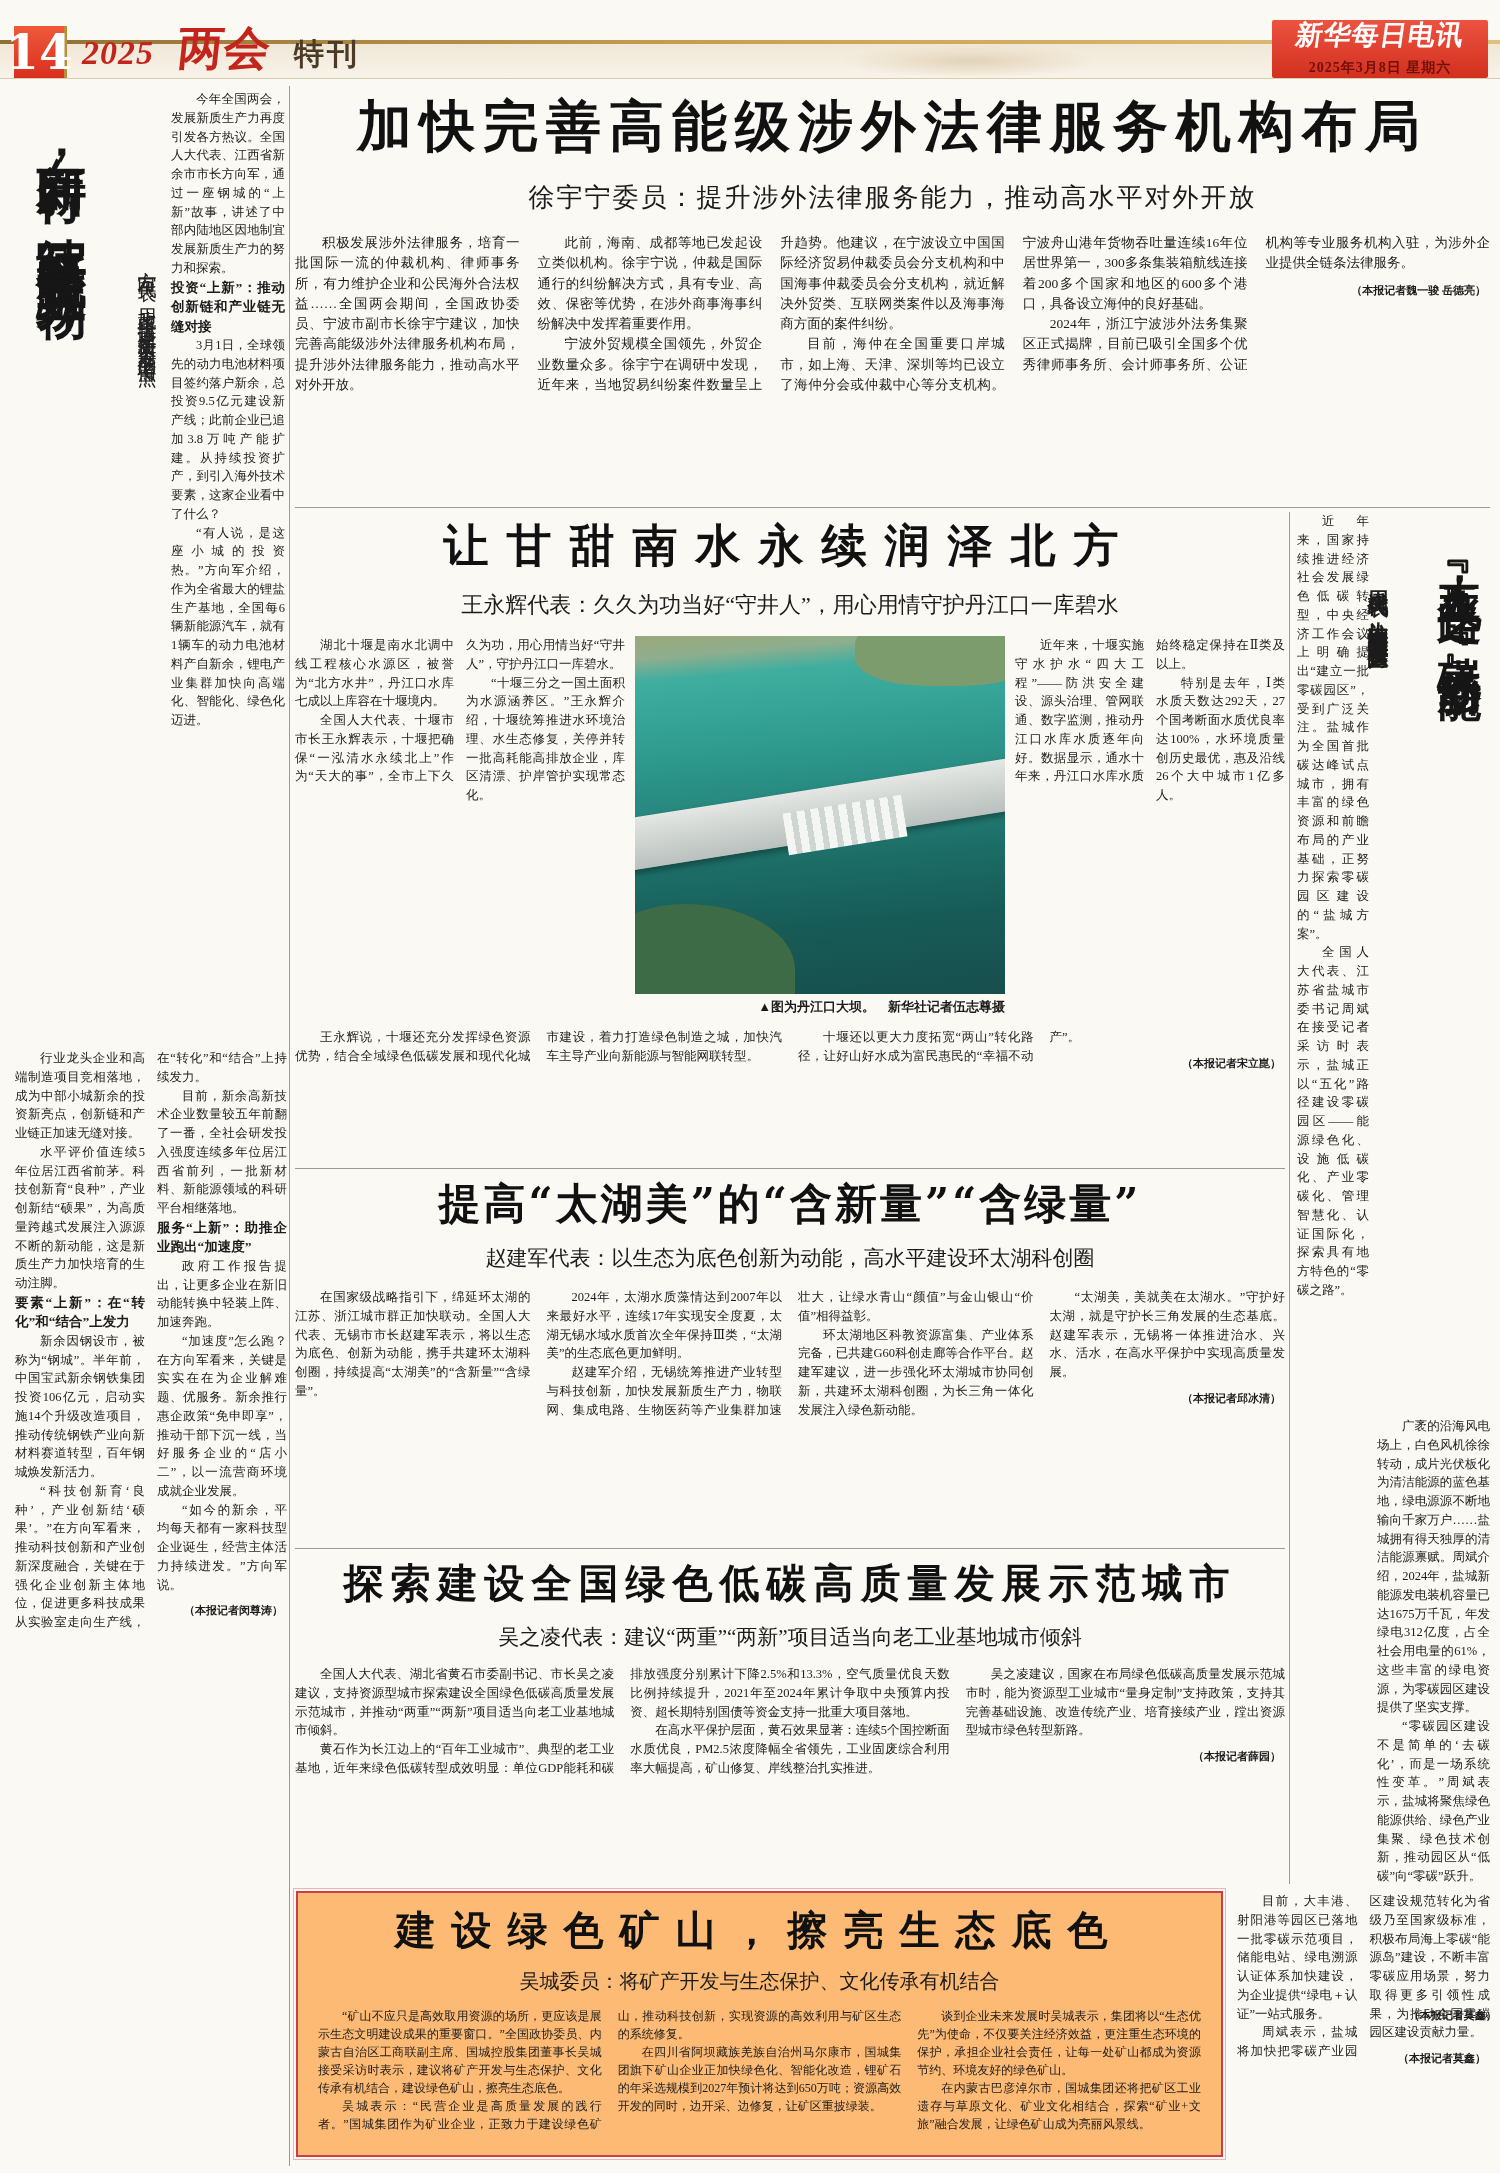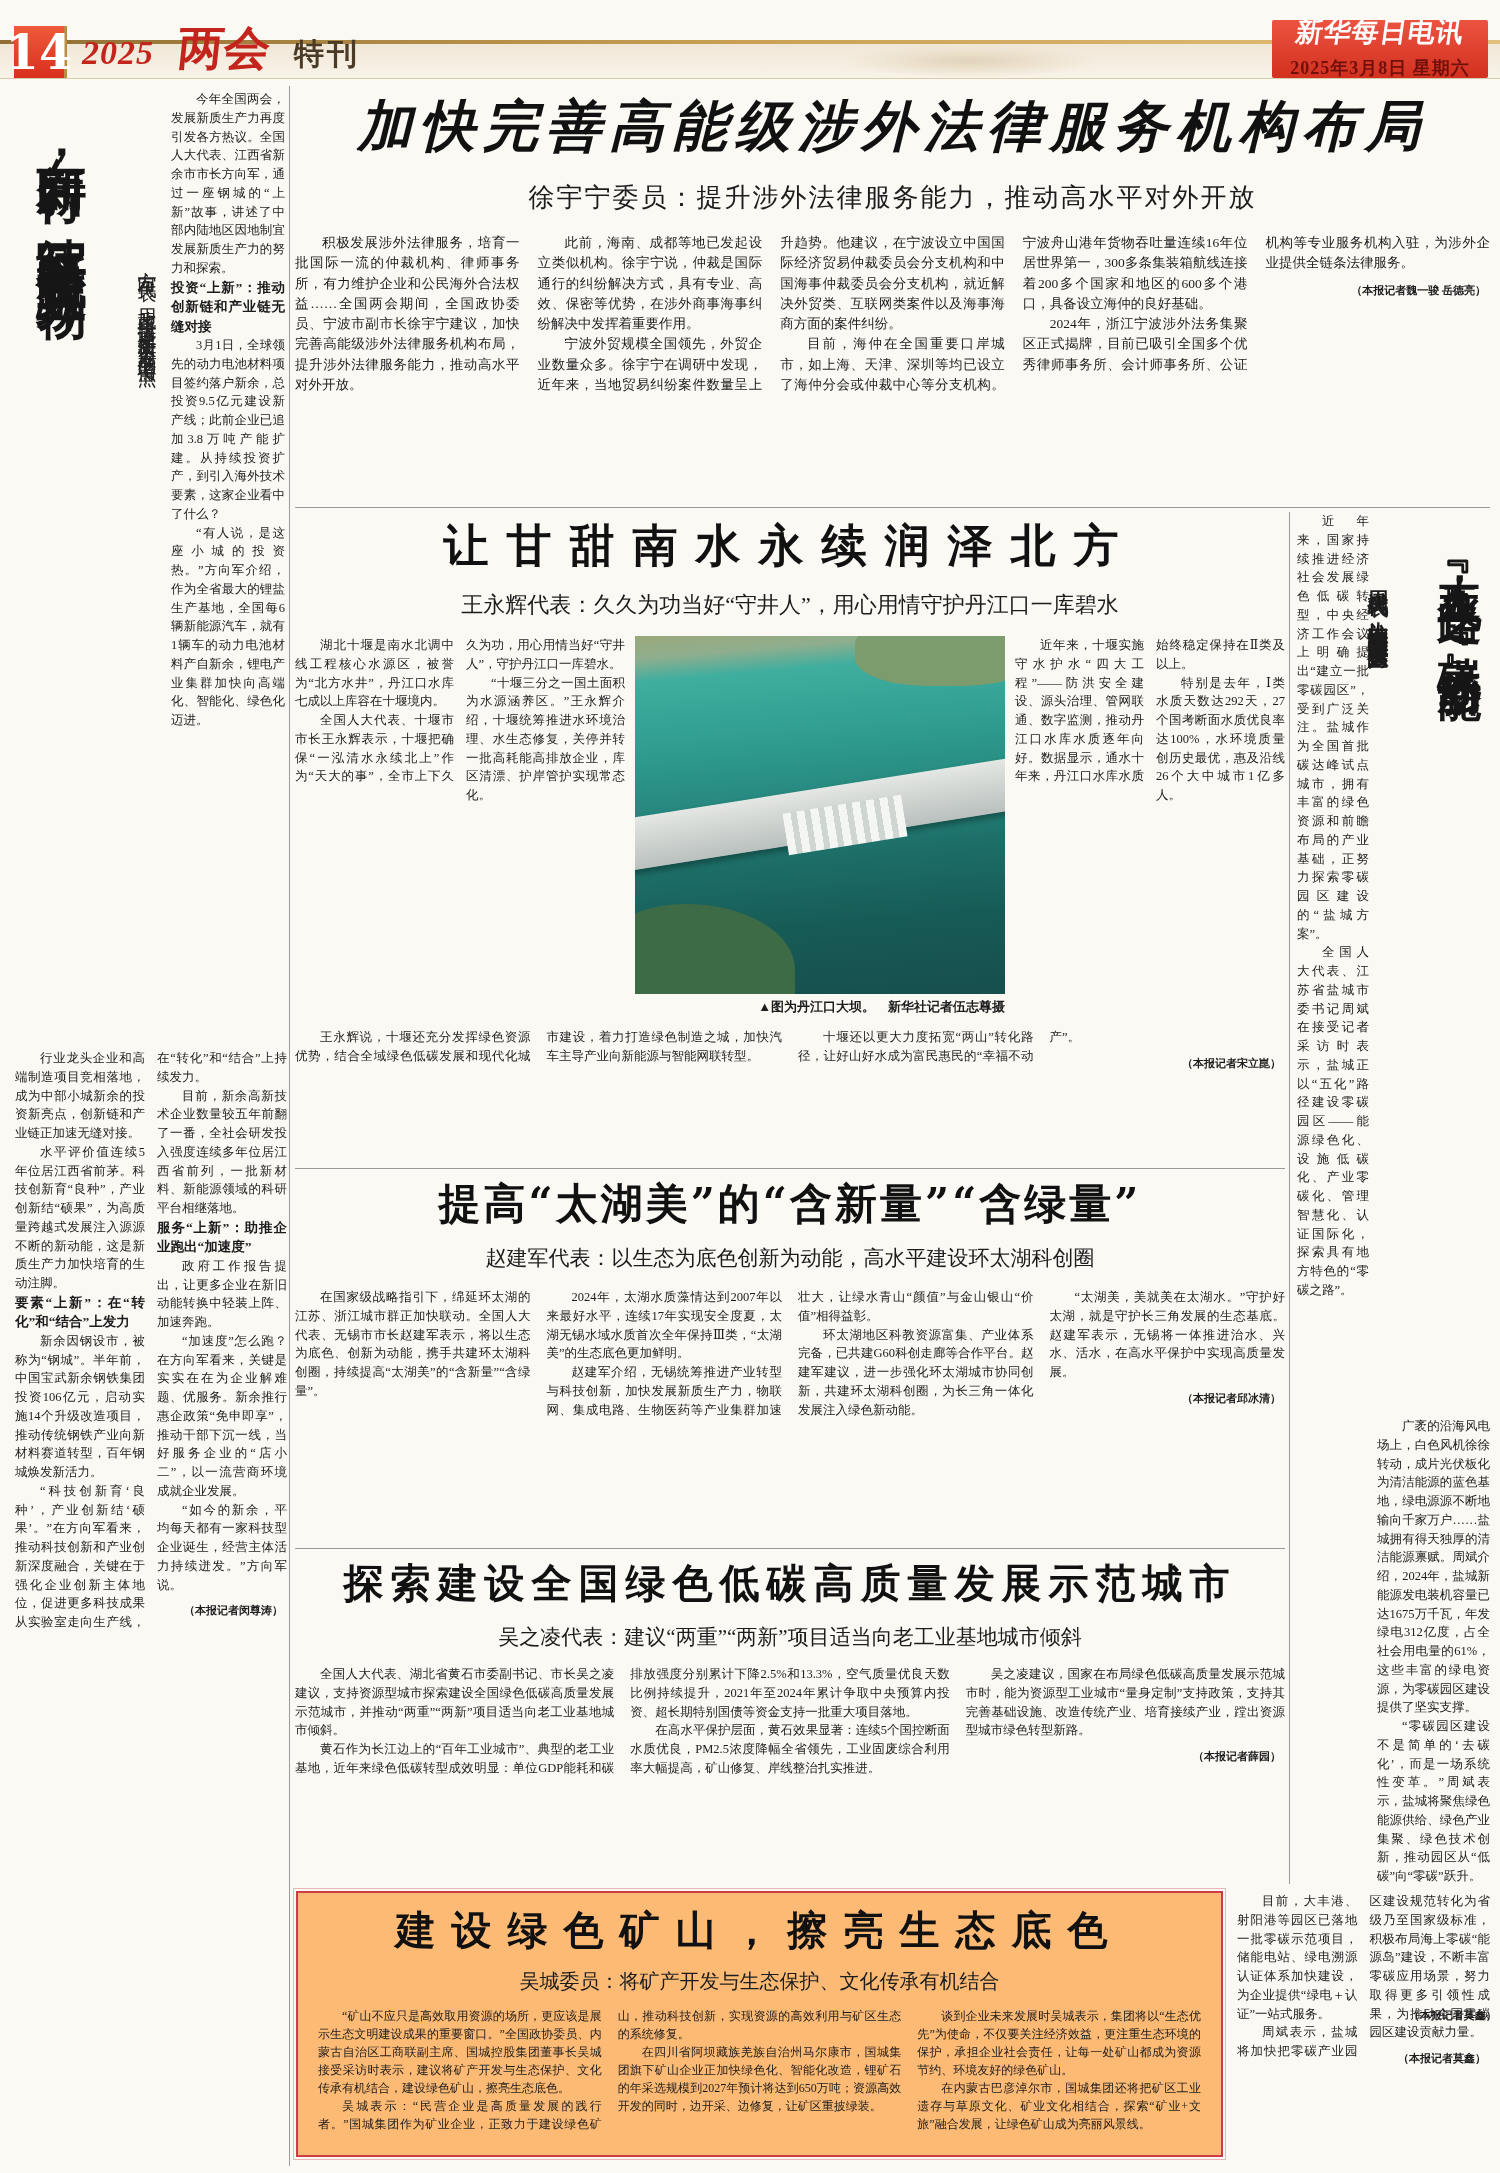--- a/index.html
+++ b/index.html
@@ -14,21 +14,21 @@
   #page-num{left:14px;top:26px;width:50px;height:52px;background:linear-gradient(#ef5a3a,#d92f1e);color:#fff;
             font-family:"DejaVu Serif",serif;font-weight:bold;font-size:48px;display:flex;align-items:center;justify-content:center;
             border-right:3px solid #b98c3e;}
   #edition-logo{left:82px;top:26px;height:50px;display:flex;align-items:baseline;gap:24px;}
   #edition-logo .yr{color:#c3251c;font-size:34px;font-weight:bold;font-style:italic;letter-spacing:1px;}
   #edition-logo .mn{color:#c3251c;font-size:46px;font-weight:bold;transform:skewX(-6deg);line-height:1;}
   #edition-logo .sf{color:#4a3a26;font-size:30px;font-weight:bold;letter-spacing:3px;}
   #masthead{left:1272px;top:20px;width:216px;height:58px;background:linear-gradient(#ec5340,#d3301f);
             display:flex;flex-direction:column;align-items:center;justify-content:center;border-radius:2px;}
   #masthead .mh-title{color:#fff;font-size:27px;font-weight:bold;transform:skewX(-8deg);letter-spacing:1px;line-height:1.1;}
-  #masthead .mh-date{color:#70100a;font-size:18px;font-weight:bold;margin-top:8px;letter-spacing:1px;}
+  #masthead .mh-date{color:#70100a;font-size:14px;font-weight:bold;margin-top:8px;letter-spacing:1px;}
 
   
   .vrule{width:1px;background:#9a9a9a;}
   .hrule{height:1px;background:#9a9a9a;}
   #rule-left{left:289px;top:86px;height:2080px;}
   #rule-right{left:1289px;top:512px;height:1372px;}
   #rule-h1{left:295px;top:507px;width:1195px;}
   #rule-h2{left:295px;top:1168px;width:990px;}
   #rule-h3{left:295px;top:1548px;width:990px;}
 
@@ -47,21 +47,21 @@
 
   
   #leftcol{left:15px;top:86px;width:272px;height:2080px;}
   #left-vhead{left:14px;top:32px;height:950px;font-size:50px;font-weight:bold;letter-spacing:6px;color:#161616;}
   #left-vbyline{left:120px;top:170px;height:620px;font-size:19px;letter-spacing:3px;color:#222;}
   #left-side-text{left:156px;top:4px;width:114px;height:960px;}
   #left-lower{left:0px;top:963px;width:272px;height:1100px;}
 
   
   #topart{left:295px;top:90px;width:1195px;}
-  #topart .headline{font-size:55px;letter-spacing:8px;font-style:italic;}
+  #topart .headline{font-size:55px;letter-spacing:8px;}
   #topart .byline{font-size:26px;margin-top:16px;letter-spacing:2px;}
   #topart .body-text{margin-top:18px;height:258px;font-size:13.5px;}
 
   
   #water{left:295px;top:516px;width:990px;}
   #water .headline{font-size:45px;letter-spacing:18px;}
   #water .byline{font-size:22px;margin-top:14px;}
   #water-row{display:flex;gap:10px;margin-top:16px;}
   #water-left{width:330px;height:380px;}
   #water-right{width:270px;height:380px;}

